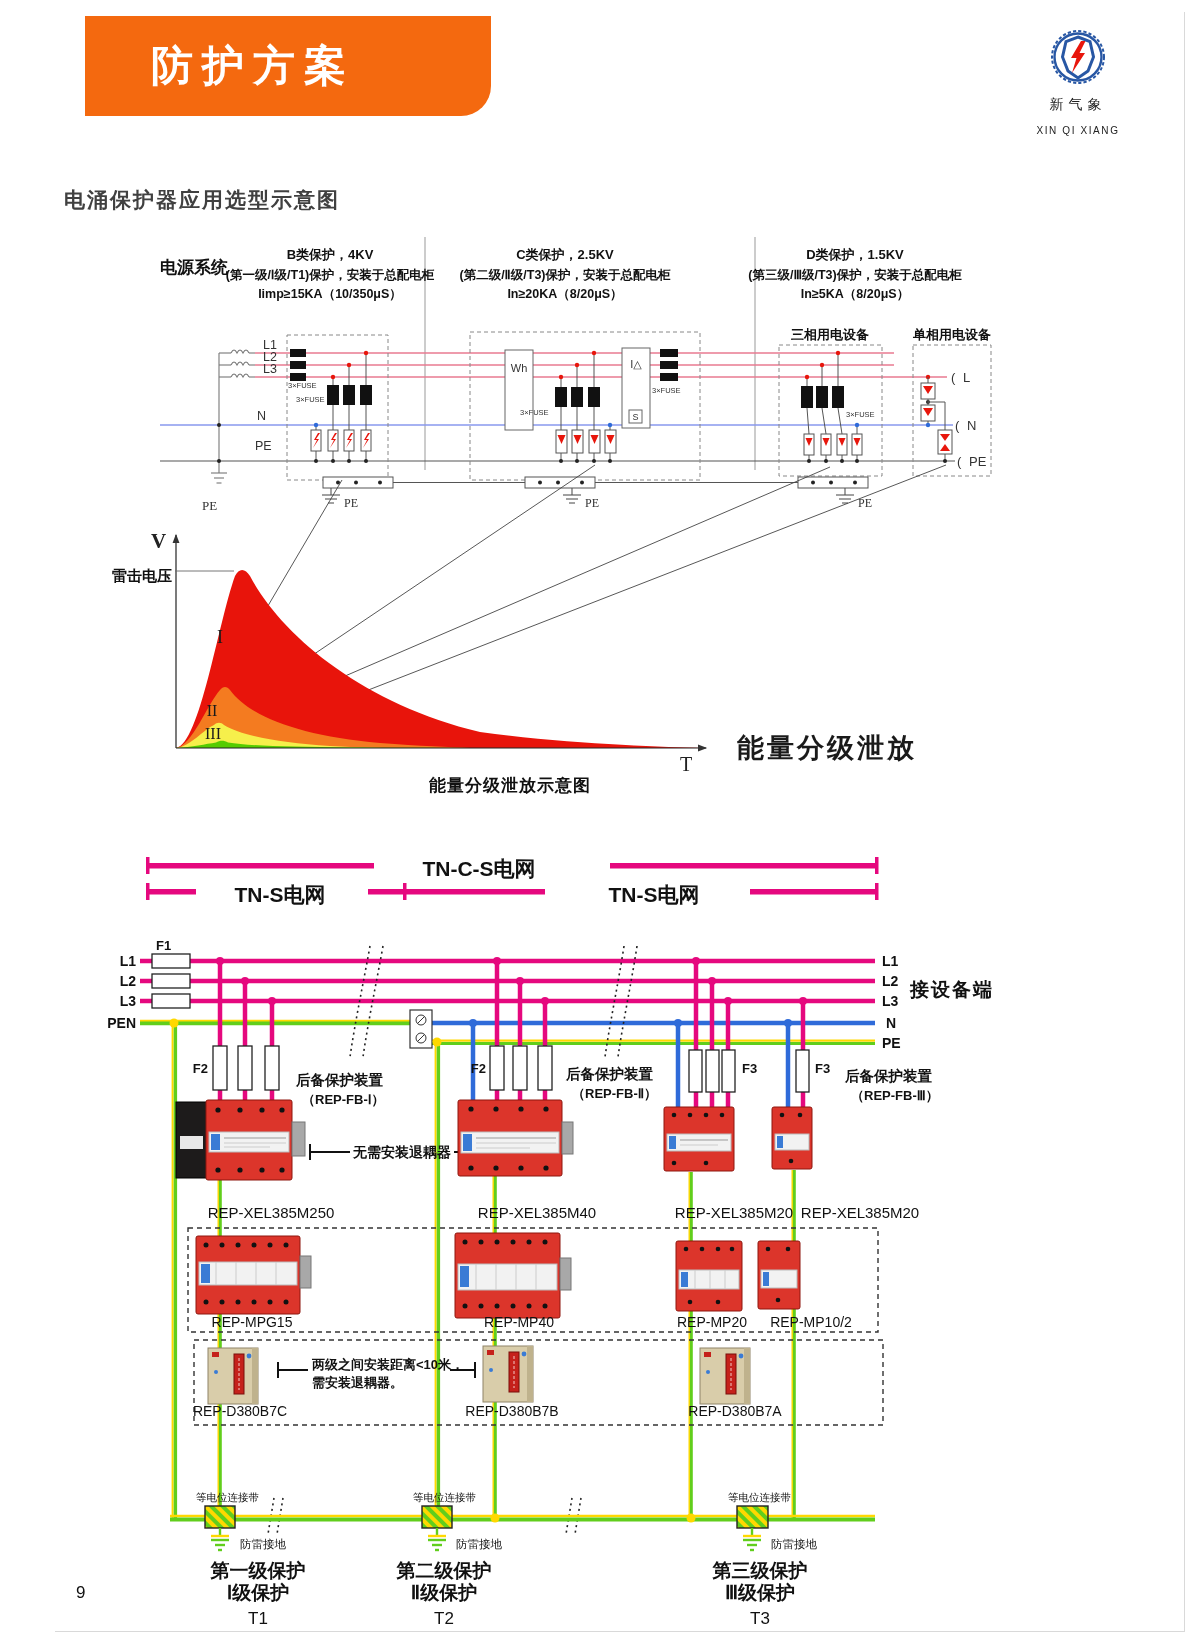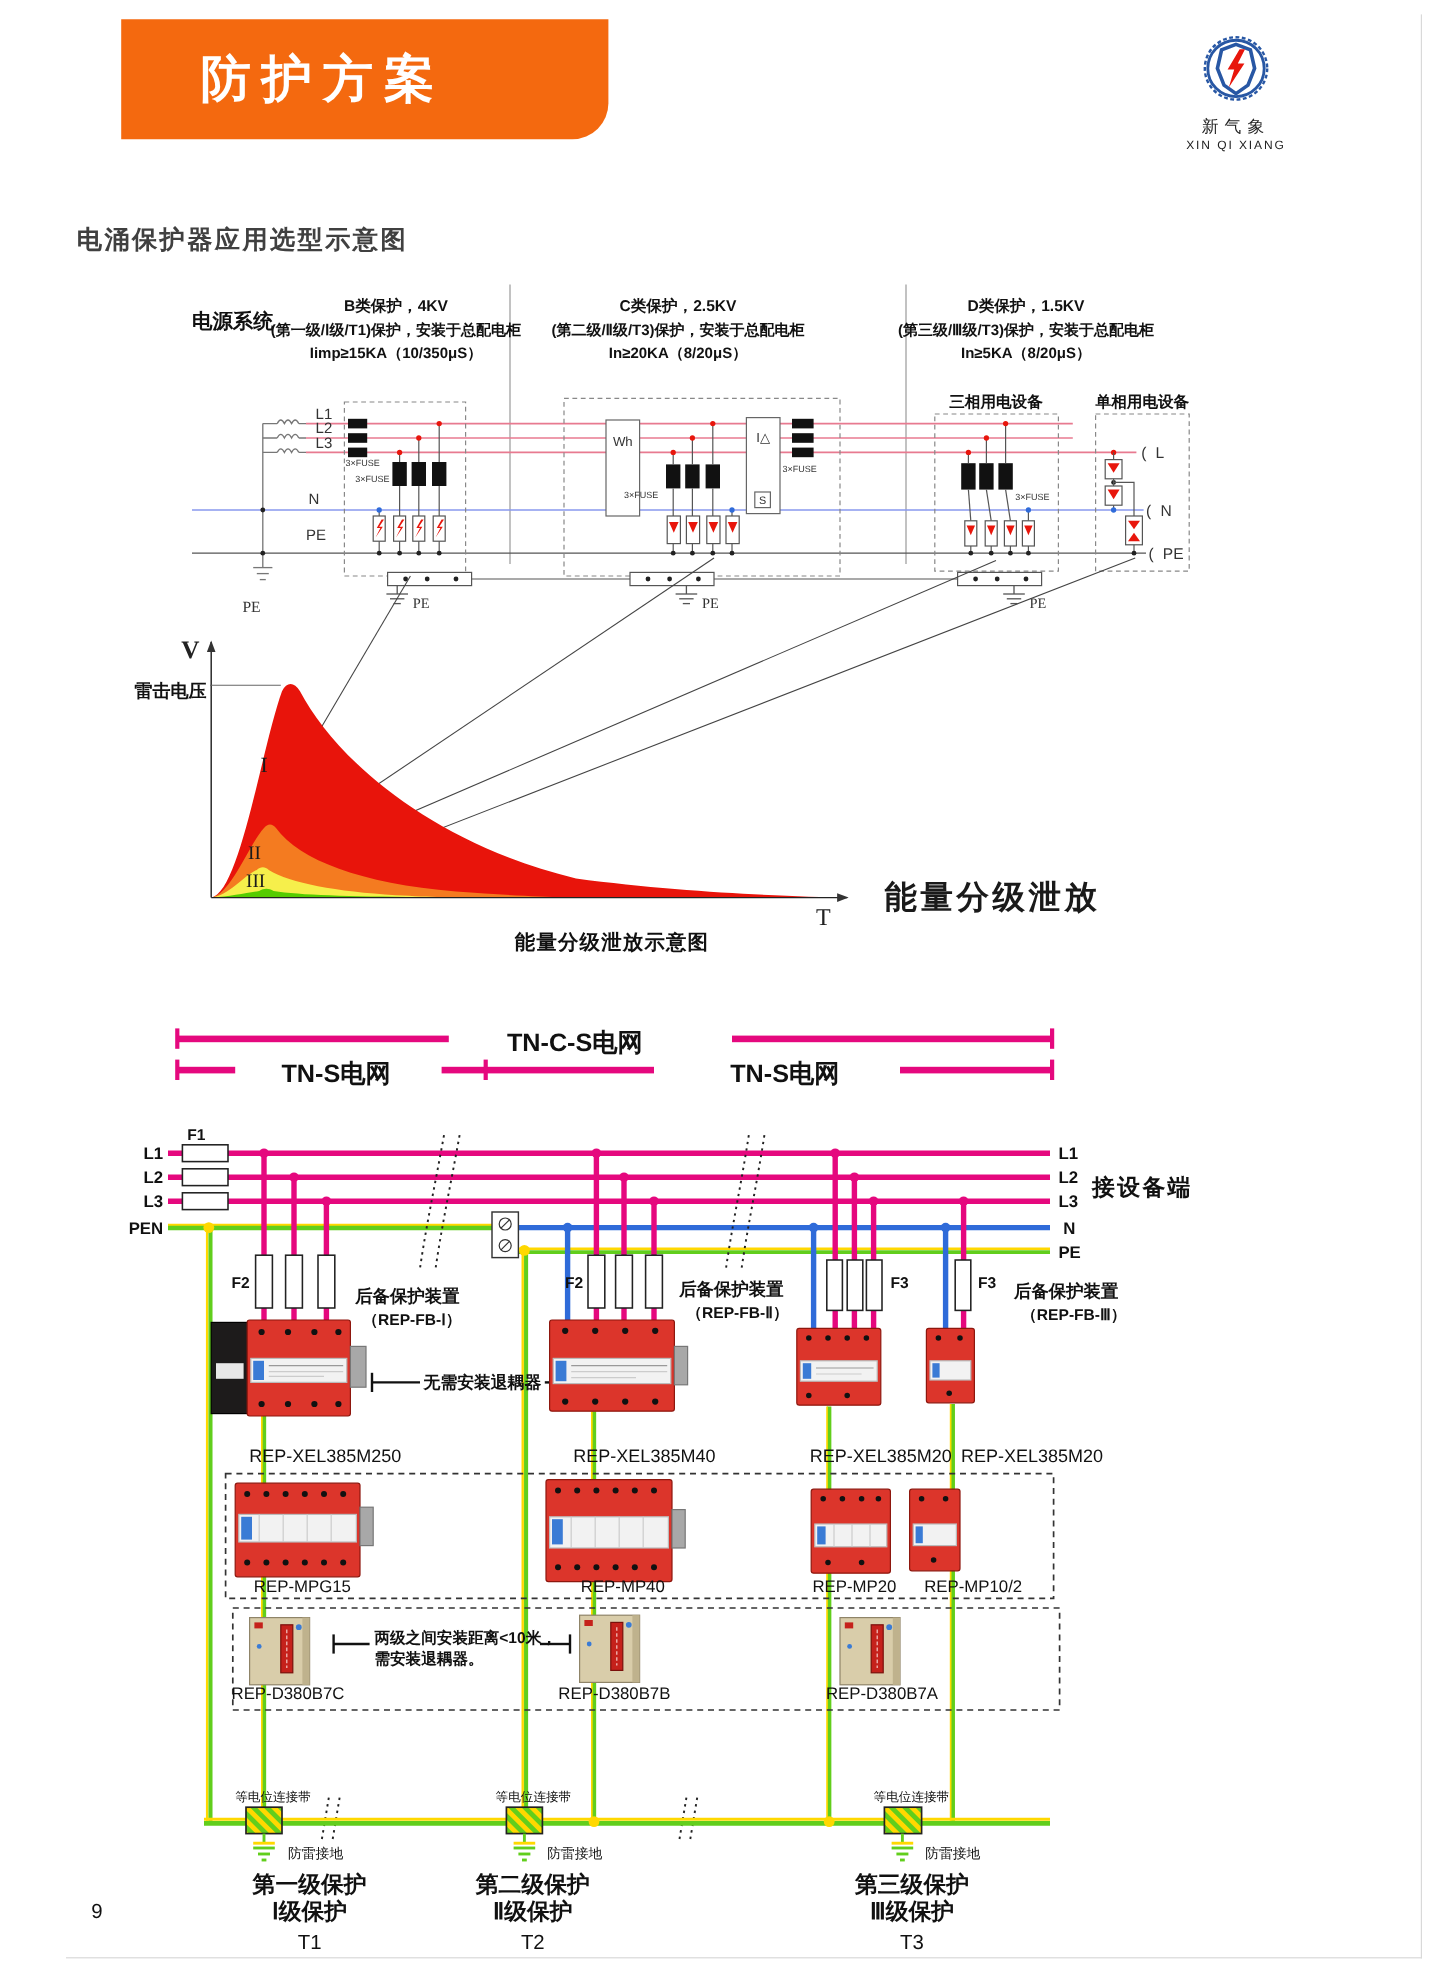--- a/index.html
+++ b/index.html
@@ -2,24 +2,24 @@
 <html><head>
 <meta charset="utf-8">
 <style>
   html,body{margin:0;padding:0;background:#fff;}
   .page{position:relative;width:1200px;height:1639px;background:#ffffff;
         font-family:"Liberation Sans",sans-serif;overflow:hidden;}
   .edge-r{position:absolute;left:1184px;top:12px;width:1px;height:1620px;background:#d9d9d9;}
   .edge-b{position:absolute;left:55px;top:1631px;width:1130px;height:1px;background:#d9d9d9;}
   .banner{position:absolute;left:85px;top:16px;width:406px;height:100px;background:#F4690F;
           border-radius:0 0 30px 0;color:#fff;font-size:42px;font-weight:bold;
-          letter-spacing:9px;line-height:100px;padding-left:66px;box-sizing:border-box;margin-left:16px;}
-  .logo{position:absolute;left:972px;top:28px;width:116px;text-align:center;}
+          letter-spacing:9px;line-height:100px;padding-left:66px;box-sizing:border-box;}
+  .logo{position:absolute;left:1020px;top:28px;width:116px;text-align:center;}
   .logo .cn{font-size:14px;letter-spacing:5px;color:#222;margin-top:2px;}
-  .logo .en{font-size:10px;letter-spacing:1.6px;color:#222;margin-top:1px;}
+  .logo .en{font-size:10px;letter-spacing:1.6px;color:#222;margin-top:11px;}
   .sec-title{position:absolute;left:64px;font-size:21px;font-weight:bold;color:#404040;letter-spacing:2px;}
   .pagenum{position:absolute;left:76px;top:1583px;font-size:17px;color:#111;}
   svg text{font-family:"Liberation Sans",sans-serif;}
   .serif{font-family:"Liberation Serif",serif;}
 </style>
 </head>
 <body>
 
 <div class="page">
   <div class="edge-r"></div>

